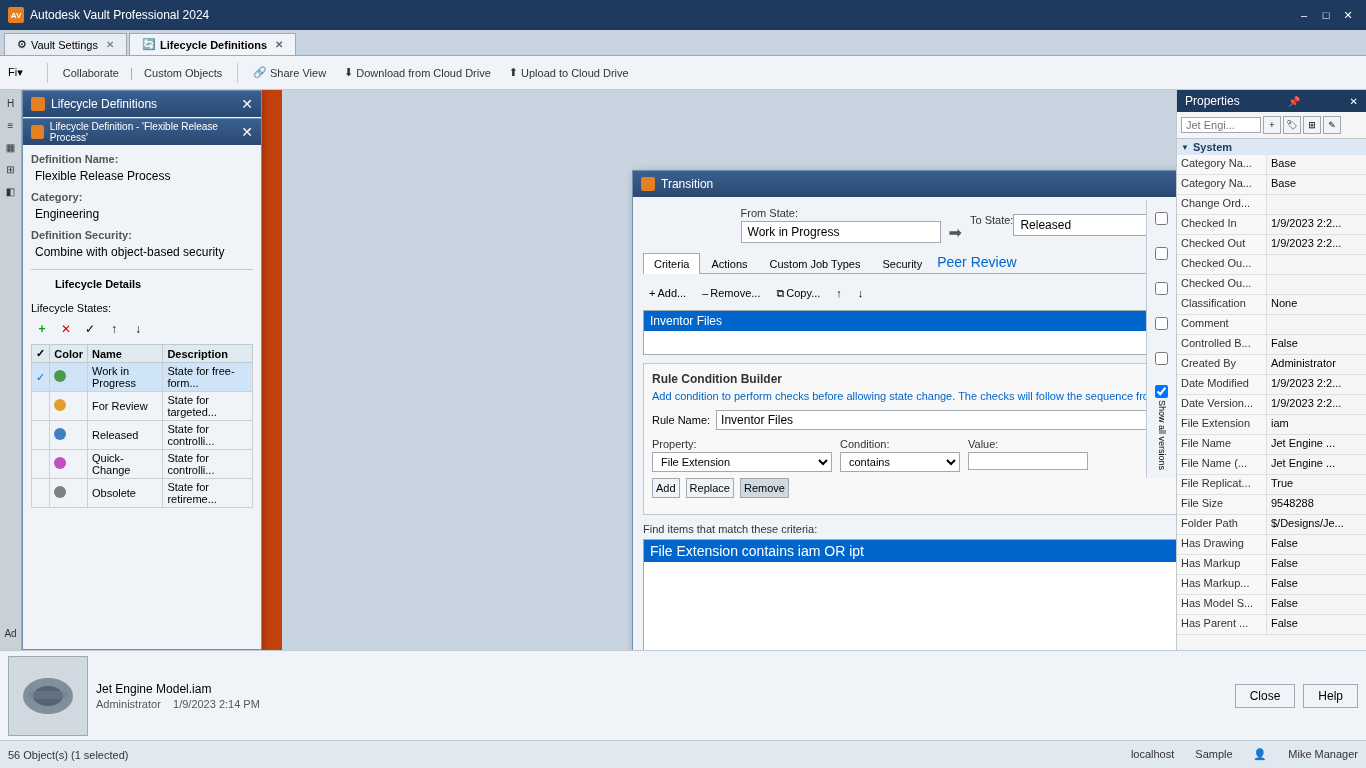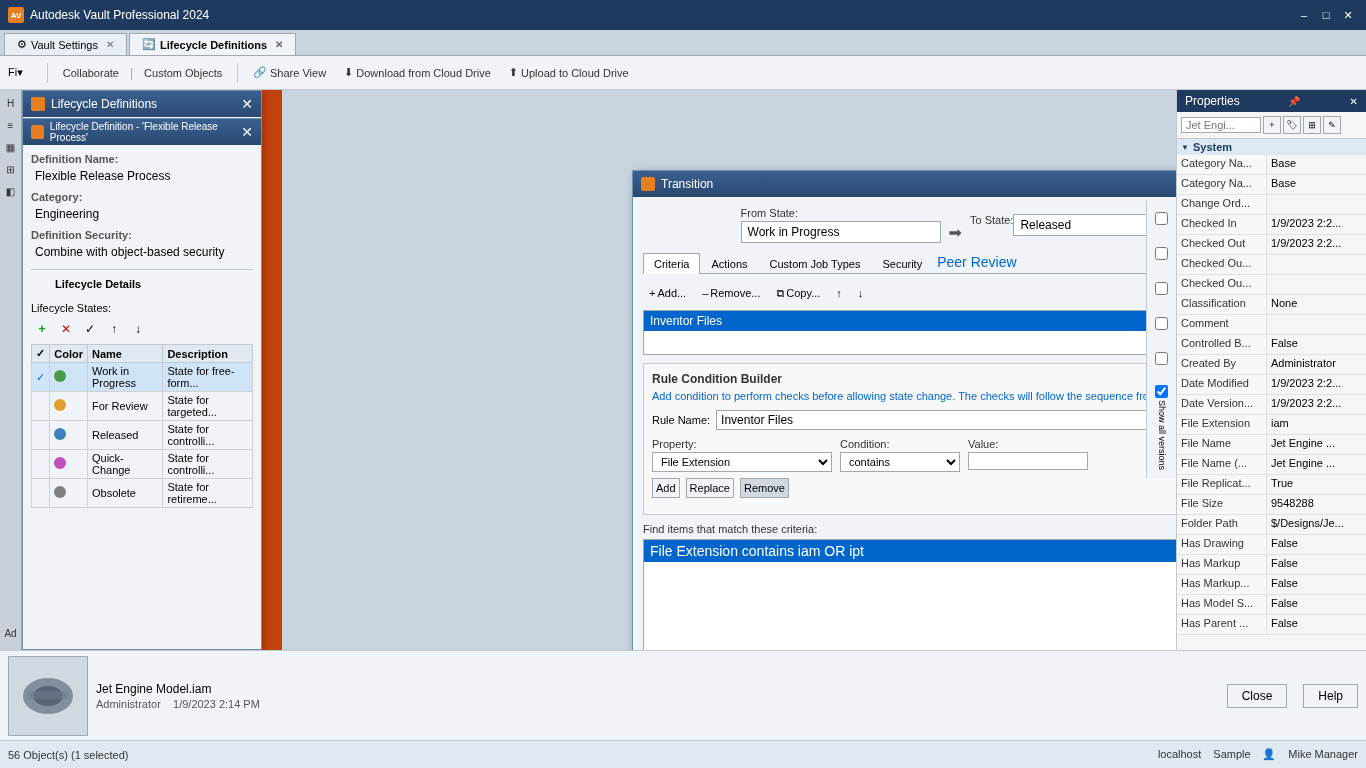--- a/index.html
+++ b/index.html
@@ -41,21 +41,21 @@
     .right-panel-header { background: #1e3a5f; color: white; padding: 4px 8px; font-size: 12px; display: flex; align-items: center; justify-content: space-between; }
     .properties-toolbar { display: flex; gap: 2px; padding: 4px; border-bottom: 1px solid #c0c8d0; align-items: center; }
     .prop-row { display: flex; border-bottom: 1px solid #e0e0e0; min-height: 20px; }
     .prop-name { width: 90px; padding: 2px 4px; font-size: 11px; color: #333; flex-shrink: 0; border-right: 1px solid #e0e0e0; background: #f8f8f8; overflow: hidden; text-overflow: ellipsis; white-space: nowrap; }
     .prop-value { flex: 1; padding: 2px 4px; font-size: 11px; color: #000; overflow: hidden; text-overflow: ellipsis; white-space: nowrap; }
     .prop-group { background: #dce8f4; padding: 2px 4px; font-size: 11px; font-weight: 600; color: #1e3a5f; display: flex; align-items: center; gap: 4px; cursor: pointer; }
     .prop-group-triangle { font-size: 8px; }
 
     
     .status-bar { background: #e0e8f0; border-top: 1px solid #c0c8d0; height: 28px; display: flex; align-items: center; padding: 0 8px; font-size: 11px; color: #333; }
-    .status-right { margin-left: auto; display: flex; gap: 12px; }
+    .status-right { margin-left: auto; display: flex; gap: 21px; }
     .thumbnail { width: 80px; height: 80px; background: #d0d8e0; border: 1px solid #a0a8b0; display: flex; align-items: center; justify-content: center; }
     .bottom-info { flex: 1; display: flex; flex-direction: column; justify-content: center; }
     .bottom-filename { font-size: 12px; font-weight: 500; }
     .bottom-meta { font-size: 11px; color: #555; margin-top: 2px; }
     .dialog-titlebar { background: linear-gradient(180deg, #3a6090 0%, #2a4870 100%); color: white; height: 26px; display: flex; align-items: center; padding: 0 8px; font-size: 12px; }
     .dialog-title-icon { width: 14px; height: 14px; background: #e67e22; border-radius: 2px; margin-right: 6px; }
     .dialog-close { margin-left: auto; background: transparent; border: none; color: white; cursor: pointer; font-size: 14px; }
 
     
     .transition-dialog { position: absolute; top: 80px; left: 350px; width: 690px; height: 580px; background: #f0f4f8; border: 1px solid #7090b0; box-shadow: 4px 4px 10px rgba(0,0,0,0.4); pointer-events: all; }
@@ -103,21 +103,21 @@
     .find-list { border: 1px solid #a0a8b0; background: white; height: 120px; overflow: auto; }
     .find-item { background: #0066cc; color: white; padding: 3px 6px; font-size: 14px; }
 
     
     .show-all-row { display: flex; align-items: center; gap: 4px; font-size: 11px; padding: 4px 8px; }
     
     .left-sidebar { width: 22px; background: #c8d0d8; border-right: 1px solid #a0a8b0; display: flex; flex-direction: column; align-items: center; padding: 4px 0; gap: 4px; flex-shrink: 0; }
     .sidebar-icon { width: 18px; height: 18px; background: transparent; border: none; cursor: pointer; display: flex; align-items: center; justify-content: center; font-size: 10px; color: #333; }
     
     .bottom-row { height: 90px; background: #f0f4f8; border-top: 1px solid #c0c8d0; display: flex; align-items: center; padding: 4px 8px; gap: 8px; }
-    .bottom-action-btns { display: flex; gap: 16px; align-items: flex-start; margin-left: auto; }
+    .bottom-action-btns { display: flex; gap: 8px; align-items: flex-start; margin-left: auto; }
     .bottom-btn { background: #f0f4f8; border: 1px solid #a0a8b0; padding: 4px 14px; font-size: 12px; cursor: pointer; }
   </style>
 </head>
 <body>
 
 <div style="width:1366px; height:768px; position:relative; overflow:hidden; background:#c2410c;">
 
   <div class="title-bar">
     <div class="title-bar-icon">AV</div>
     <span class="title-bar-text">Autodesk Vault Professional 2024</span>

